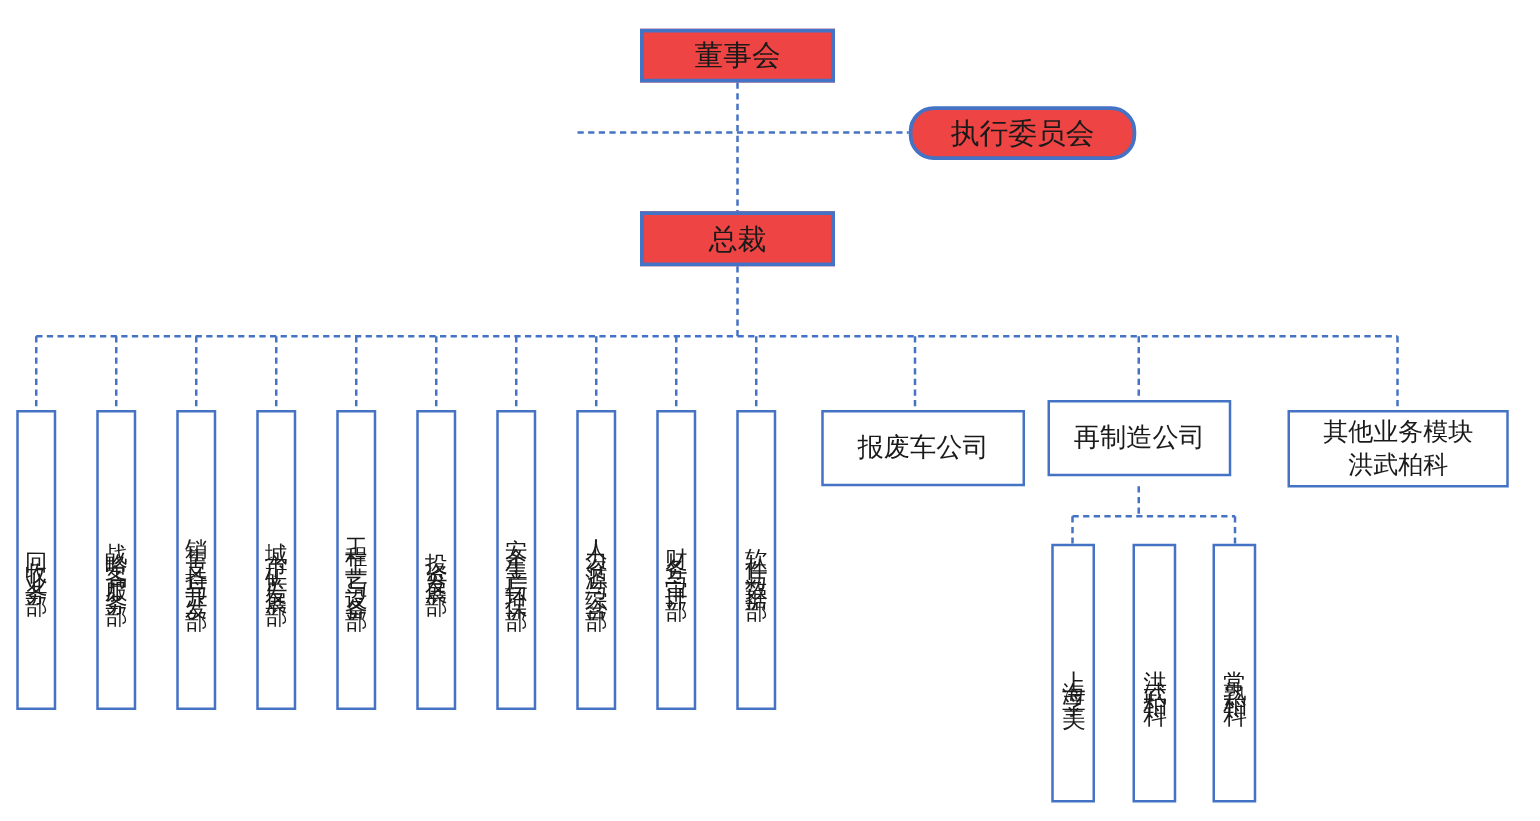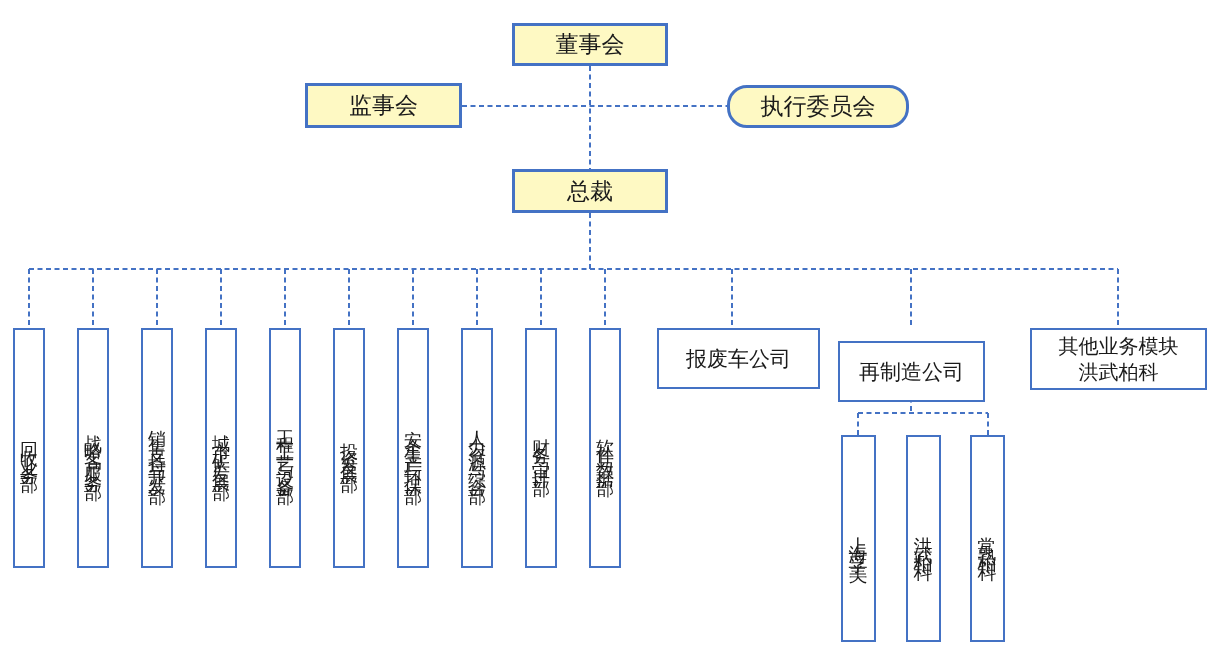--- a/index.html
+++ b/index.html
@@ -28,21 +28,21 @@
     border: 2px solid #4472c4;
     background: #ffffff;
     display: flex;
     align-items: center;
     justify-content: center;
     text-align: center;
     color: #1a1a1a;
     z-index: 1;
   }
   .box.accent {
-    background: #fef9c3;
+    background: #ef4444;
     border-width: 3px;
     font-size: 23px;
   }
   .box.h-company {
     font-size: 21px;
     line-height: 1.3;
   }
   .v-label {
     writing-mode: vertical-lr;
     text-orientation: upright;
@@ -88,23 +88,20 @@
     <path d="M911,389 V413"></path>
     <path d="M858,413 H988"></path>
     <path d="M858,413 V435"></path>
     <path d="M988,413 V435"></path>
   </svg>
 
   <div class="box accent" style="left:512px; top:23px; width:156px; height:43px;">
     <span>董事会</span>
   </div>
 
-  <div class="box accent" style="left:305px; top:83px; width:157px; height:45px;">
-    <span>监事会</span>
-  </div>
 
   <div class="box accent" style="left:727px; top:85px; width:182px; height:43px;border-radius:20px;">
     <span>执行委员会</span>
   </div>
 
   <div class="box accent" style="left:512px; top:169px; width:156px; height:44px;text-align:right;">
     <span>总裁</span>
   </div>
 
   <div class="box" style="left:13px; top:328px; width:32px; height:240px;">
@@ -134,21 +131,21 @@
   <div class="box" style="left:525px; top:328px; width:32px; height:240px;">
     <span class="v-label">财务与审计部</span>
   </div>
   <div class="box" style="left:589px; top:328px; width:32px; height:240px;">
     <span class="v-label">软件与数据部</span>
   </div>
 
   <div class="box h-company" style="left:657px; top:328px; width:163px; height:61px;">
     <span>报废车公司</span>
   </div>
-  <div class="box h-company" style="left:838px; top:341px; width:147px; height:61px;">
+  <div class="box h-company" style="left:838px; top:320px; width:147px; height:61px;">
     <span>再制造公司</span>
   </div>
   <div class="box h-company" style="left:1030px; top:328px; width:177px; height:62px; flex-direction:column; font-size:20px;">
     <span>其他业务模块</span>
     <span>洪武柏科</span>
   </div>
 
   <div class="box" style="left:841px; top:435px; width:35px; height:207px;">
     <span class="v-label sub">上海孚美</span>
   </div>

